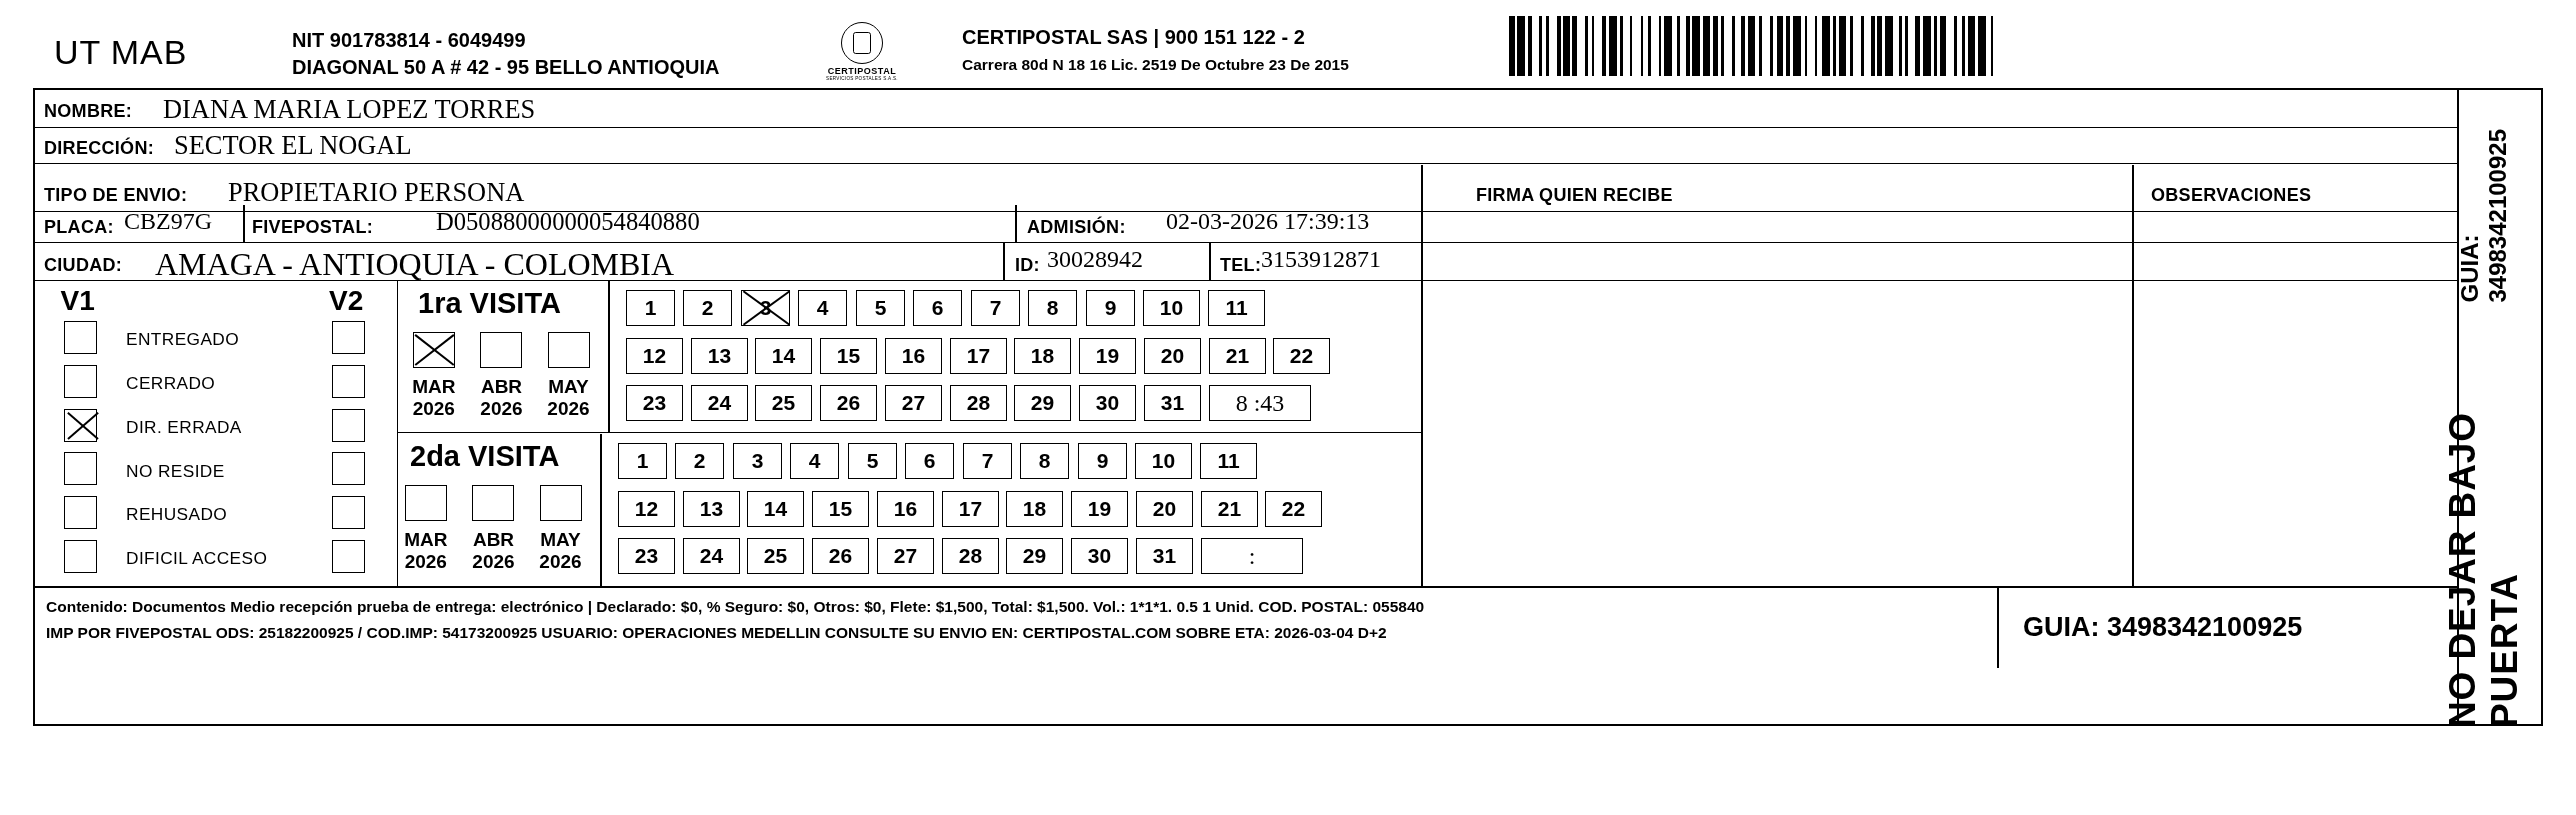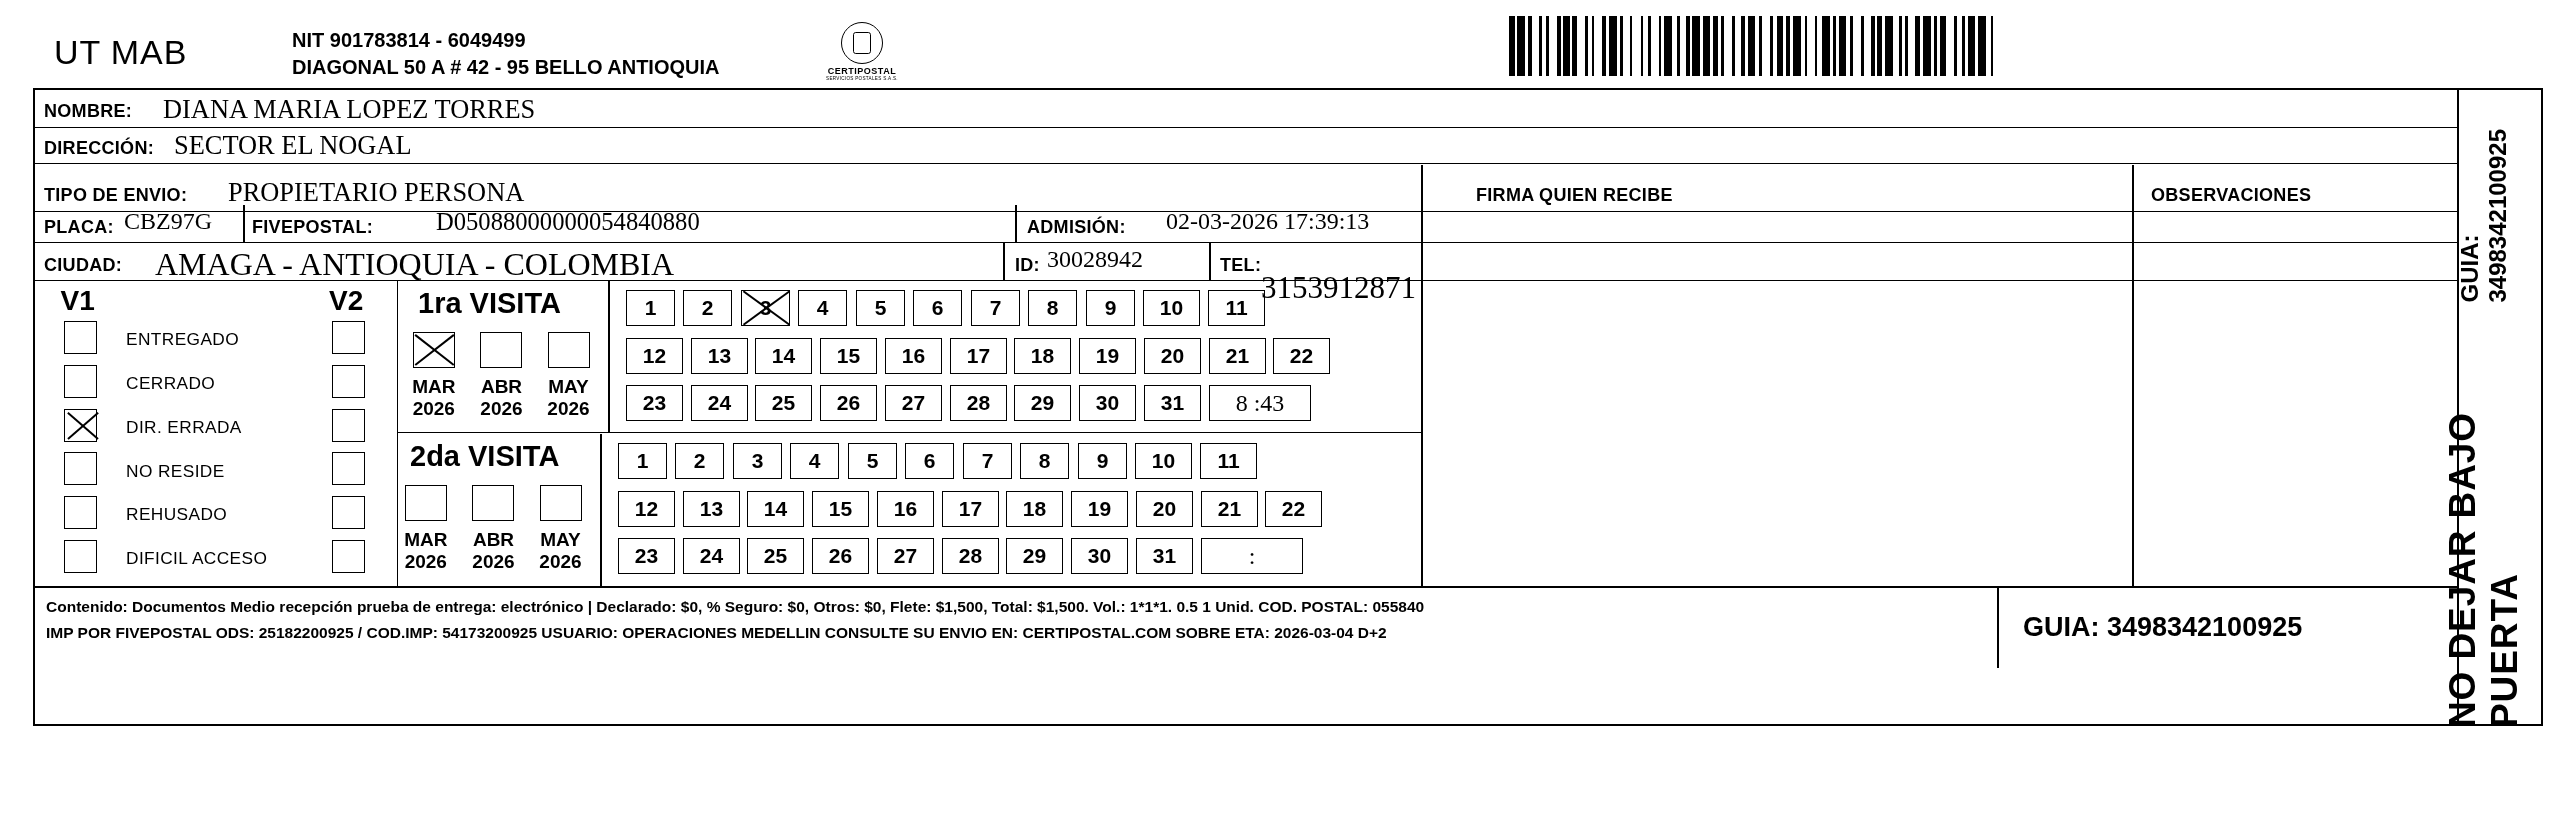--- a/index.html
+++ b/index.html
@@ -74,20 +74,24 @@
     <div>NIT 901783814 - 6049499</div>
     <div>DIAGONAL 50 A # 42 - 95  BELLO  ANTIOQUIA</div>
   </div>
 
   <div class="hdr-logo">
     <div class="circle"></div>
     <div class="lname">CERTIPOSTAL</div>
     <div class="lsub">SERVICIOS POSTALES S.A.S.</div>
   </div>
 
+  <div class="hdr-cert">
+    <div>CERTIPOSTAL SAS | 900 151 122 - 2</div>
+    <div class="l2">Carrera 80d N 18 16  Lic. 2519 De Octubre 23 De 2015</div>
+  </div>
 
   <div class="barcode" id="barcode">
       <i style="width:5.5px"></i>
       <span style="display:block;width:2.7px"></span>
       <i style="width:8.2px"></i>
       <span style="display:block;width:2.7px"></span>
       <i style="width:3.6px"></i>
       <span style="display:block;width:7.3px"></span>
       <i style="width:2.7px"></i>
       <span style="display:block;width:4.6px"></span>
@@ -226,21 +230,21 @@
       <div class="cellline" style="left:208px;top:0;width:1.8px;height:38px;"></div>
       <div class="cellline" style="left:980px;top:0;width:1.8px;height:38px;"></div>
     </div>
 
     <div style="position:absolute;left:0;top:153px;width:100%;height:38px;border-bottom:1.8px solid #000;box-sizing:border-box;">
       <span class="lbl" style="position:absolute;left:9px;top:12px;">CIUDAD:</span>
       <span class="val" style="position:absolute;left:120px;top:2.7px;font-size:32px;">AMAGA - ANTIOQUIA - COLOMBIA</span>
       <span class="lbl" style="position:absolute;left:980px;top:12px;">ID:</span>
       <span class="val" style="position:absolute;left:1012px;top:2.7px;font-size:24px;">30028942</span>
       <span class="lbl" style="position:absolute;left:1185px;top:12px;">TEL:</span>
-      <span class="val" style="position:absolute;left:1226px;top:2.7px;font-size:31px;margin-top:24px;">3153912871</span>
+      <span class="val" style="position:absolute;left:1226px;top:2.7px;font-size:24px;">3153912871</span>
       <div class="cellline" style="left:968px;top:0;width:1.8px;height:38px;"></div>
       <div class="cellline" style="left:1174px;top:0;width:1.8px;height:38px;"></div>
     </div>
 
     <div class="cellline" style="left:1386px;top:75px;width:1.8px;height:421px;"></div>
     <div class="cellline" style="left:2097px;top:75px;width:1.8px;height:421px;"></div>
     <div class="cellline" style="left:0;top:496px;width:100%;height:1.8px;"></div>
 
     <div style="position:absolute;left:1388px;top:115px;width:708px;height:381px;"></div>
     <div style="position:absolute;left:2099px;top:115px;width:321px;height:381px;"></div>

